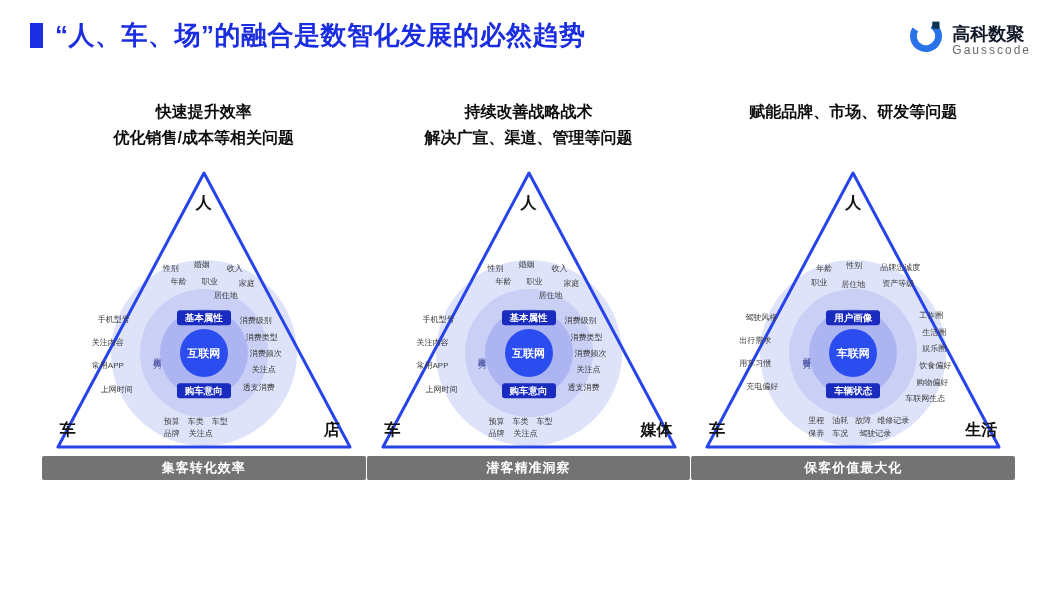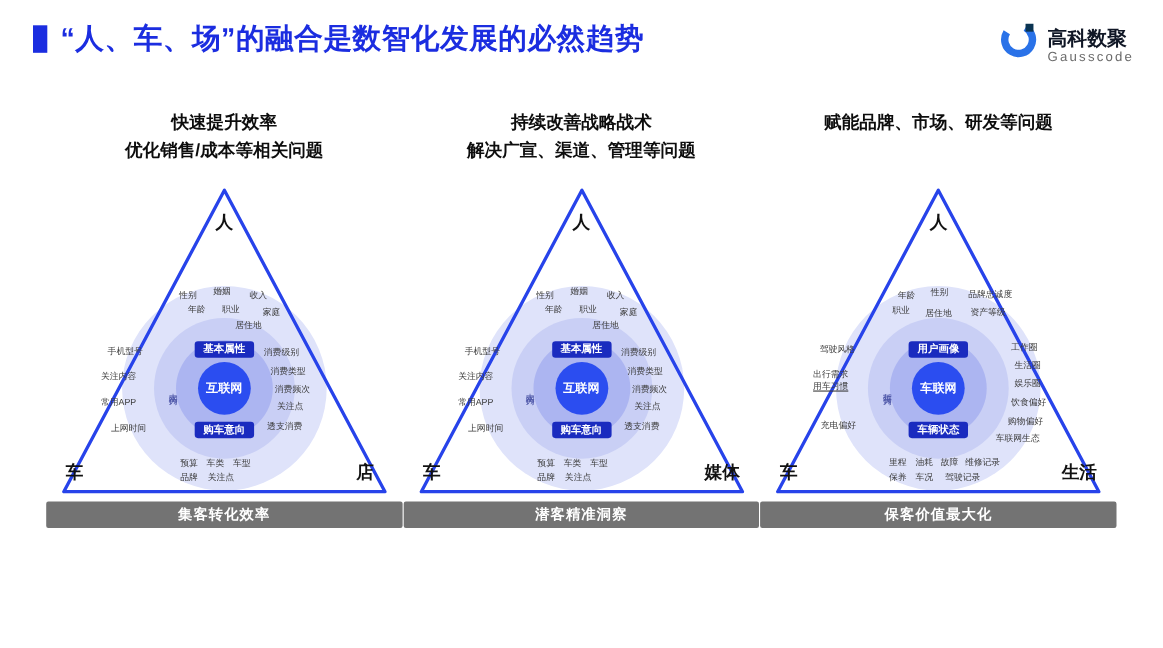--- a/index.html
+++ b/index.html
@@ -165,21 +165,21 @@
           <div class="vertex" style="left: 24px; top: 267px;">车</div>
           <div class="vertex" style="left: 288px; top: 267px;">生活</div>
           <span class="mini" style="left: 131px; top: 106px;">年龄</span>
           <span class="mini" style="left: 161px; top: 103px;">性别</span>
           <span class="mini" style="left: 207px; top: 105px;">品牌忠诚度</span>
           <span class="mini" style="left: 126px; top: 120px;">职业</span>
           <span class="mini" style="left: 160px; top: 122px;">居住地</span>
           <span class="mini" style="left: 205px; top: 121px;">资产等级</span>
           <span class="mini" style="left: 68px; top: 155px;">驾驶风格</span>
           <span class="mini" style="left: 62px; top: 178px;">出行需求</span>
-          <span class="mini" style="left: 62px; top: 189px; text-decoration: underline;">用车习惯</span>
+          <span class="mini" style="left: 62px; top: 201px;">用车习惯</span>
           <span class="mini" style="left: 69px; top: 224px;">充电偏好</span>
           <span class="mini" style="left: 238px; top: 153px;">工作圈</span>
           <span class="mini" style="left: 241px; top: 170px;">生活圈</span>
           <span class="mini" style="left: 241px; top: 186px;">娱乐圈</span>
           <span class="mini" style="left: 242px; top: 203px;">饮食偏好</span>
           <span class="mini" style="left: 239px; top: 220px;">购物偏好</span>
           <span class="mini" style="left: 232px; top: 236px;">车联网生态</span>
           <span class="mini" style="left: 123px; top: 258px;">里程</span>
           <span class="mini" style="left: 147px; top: 258px;">油耗</span>
           <span class="mini" style="left: 170px; top: 258px;">故障</span>

